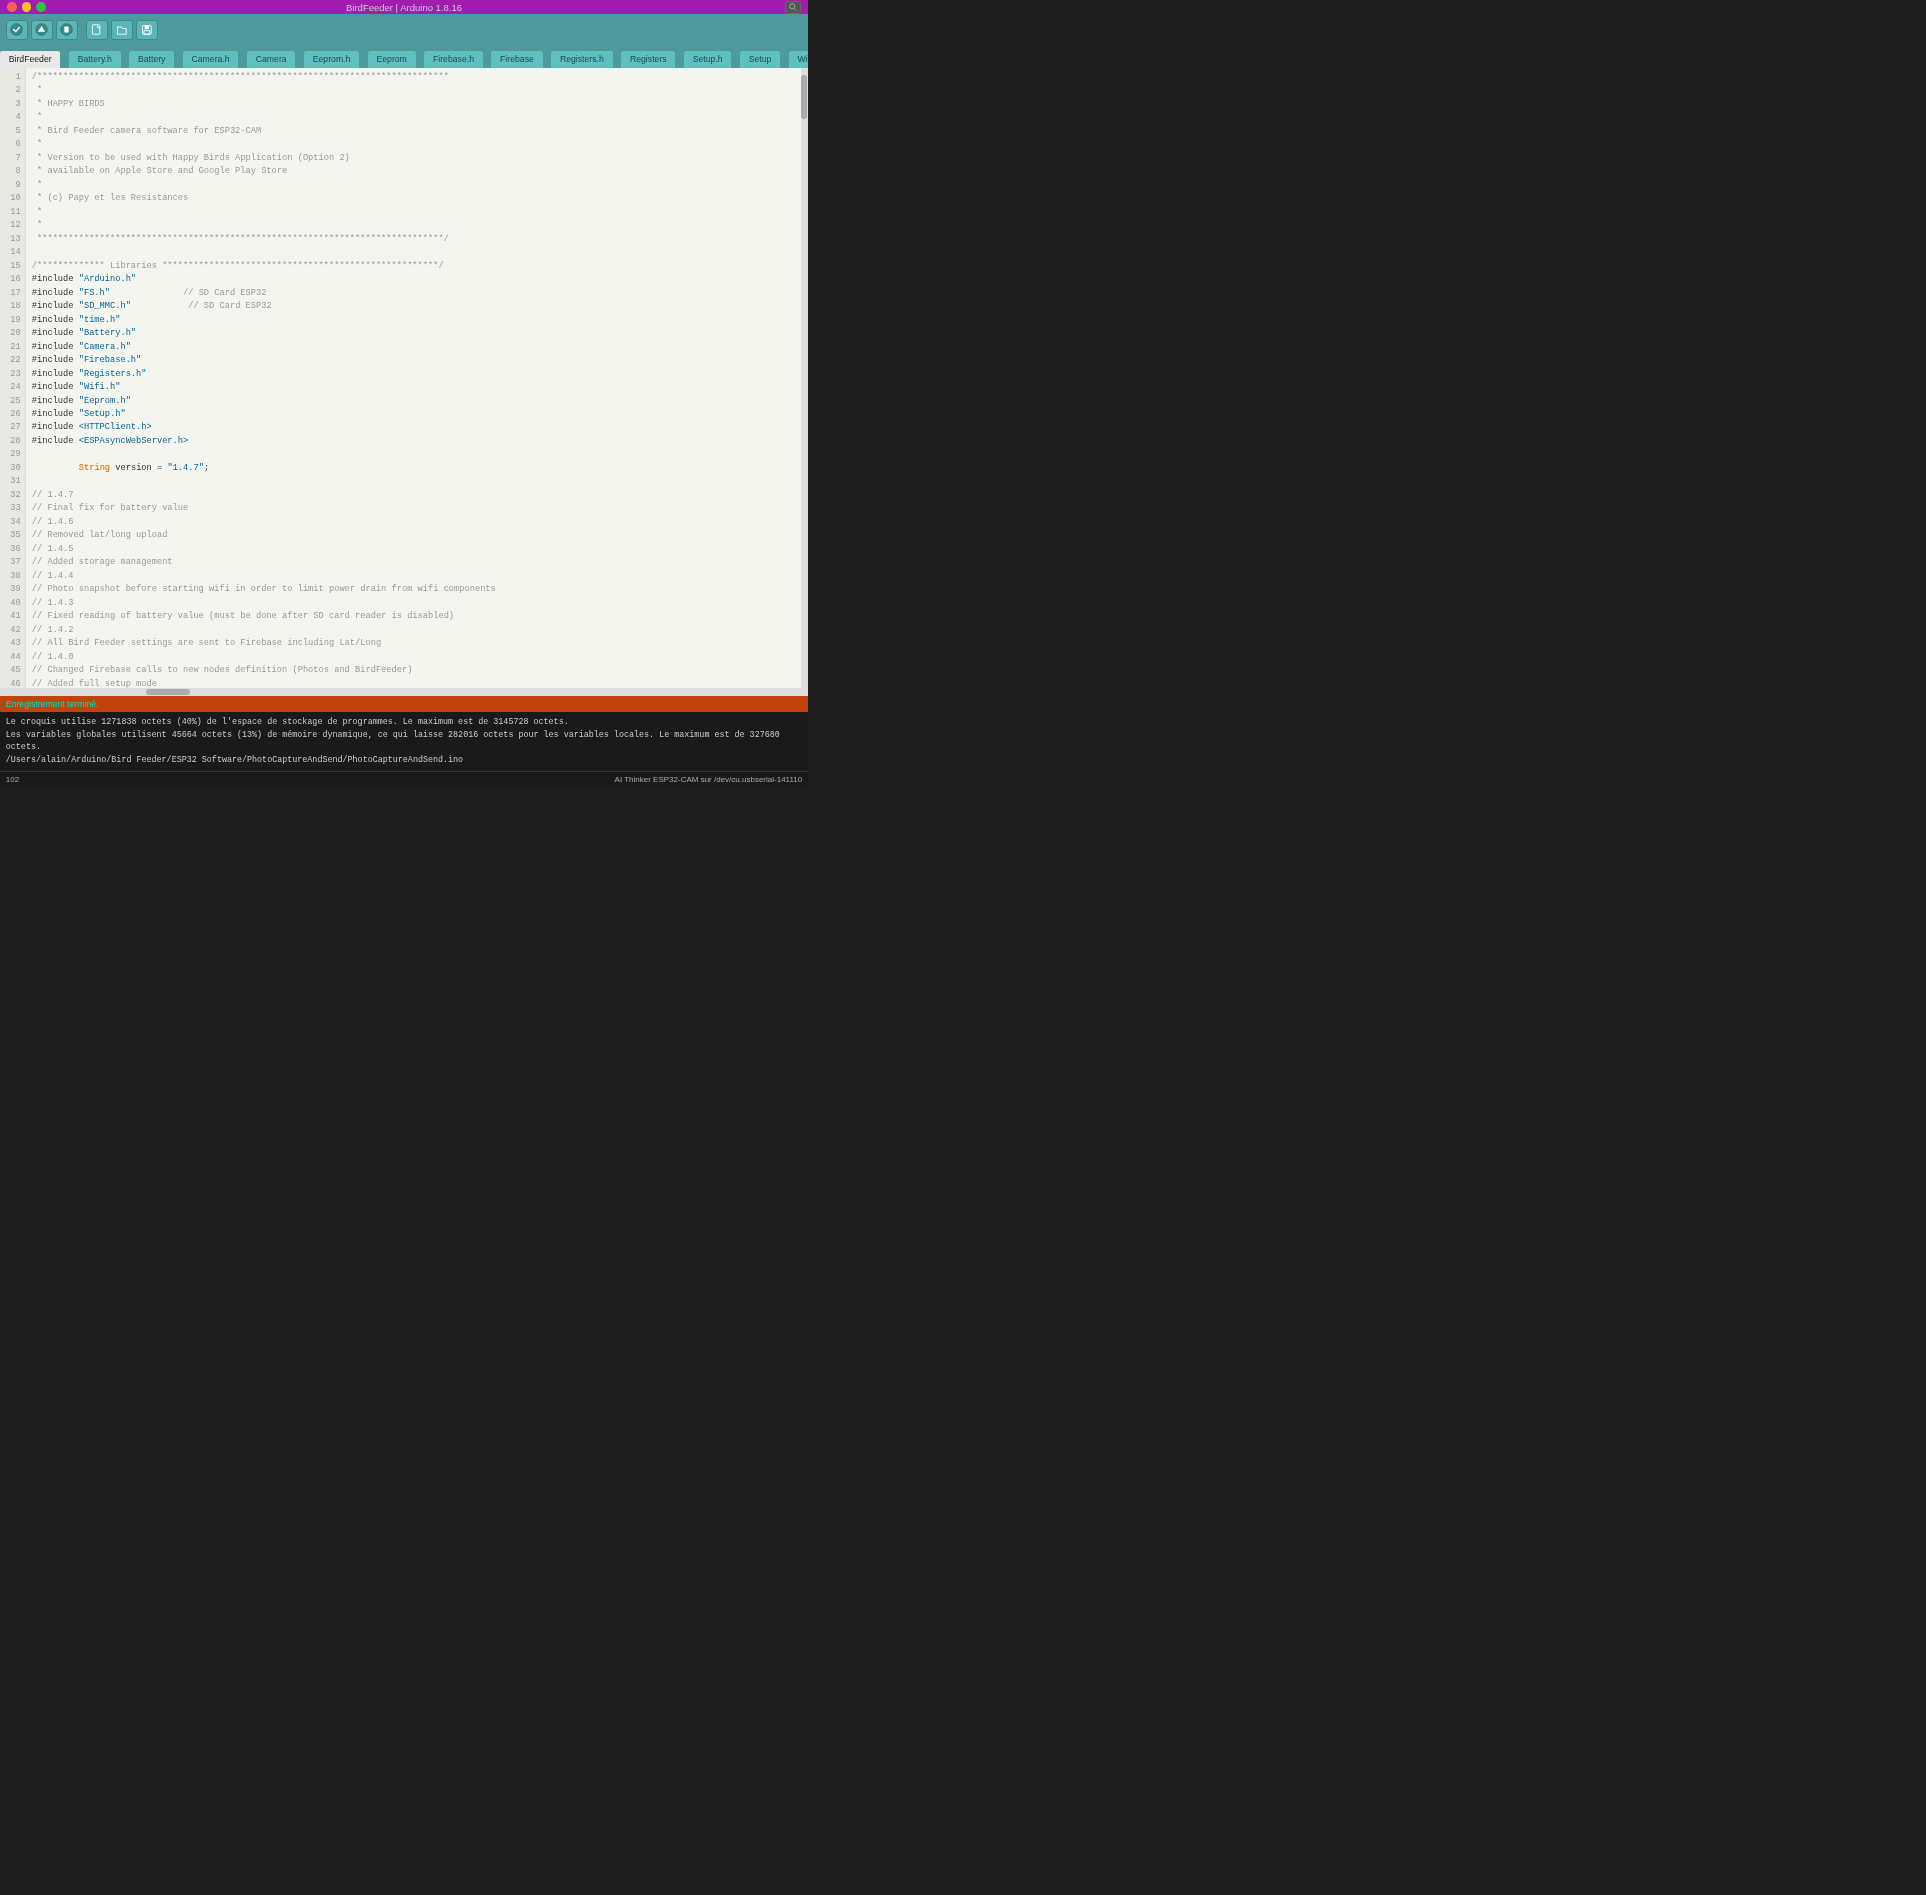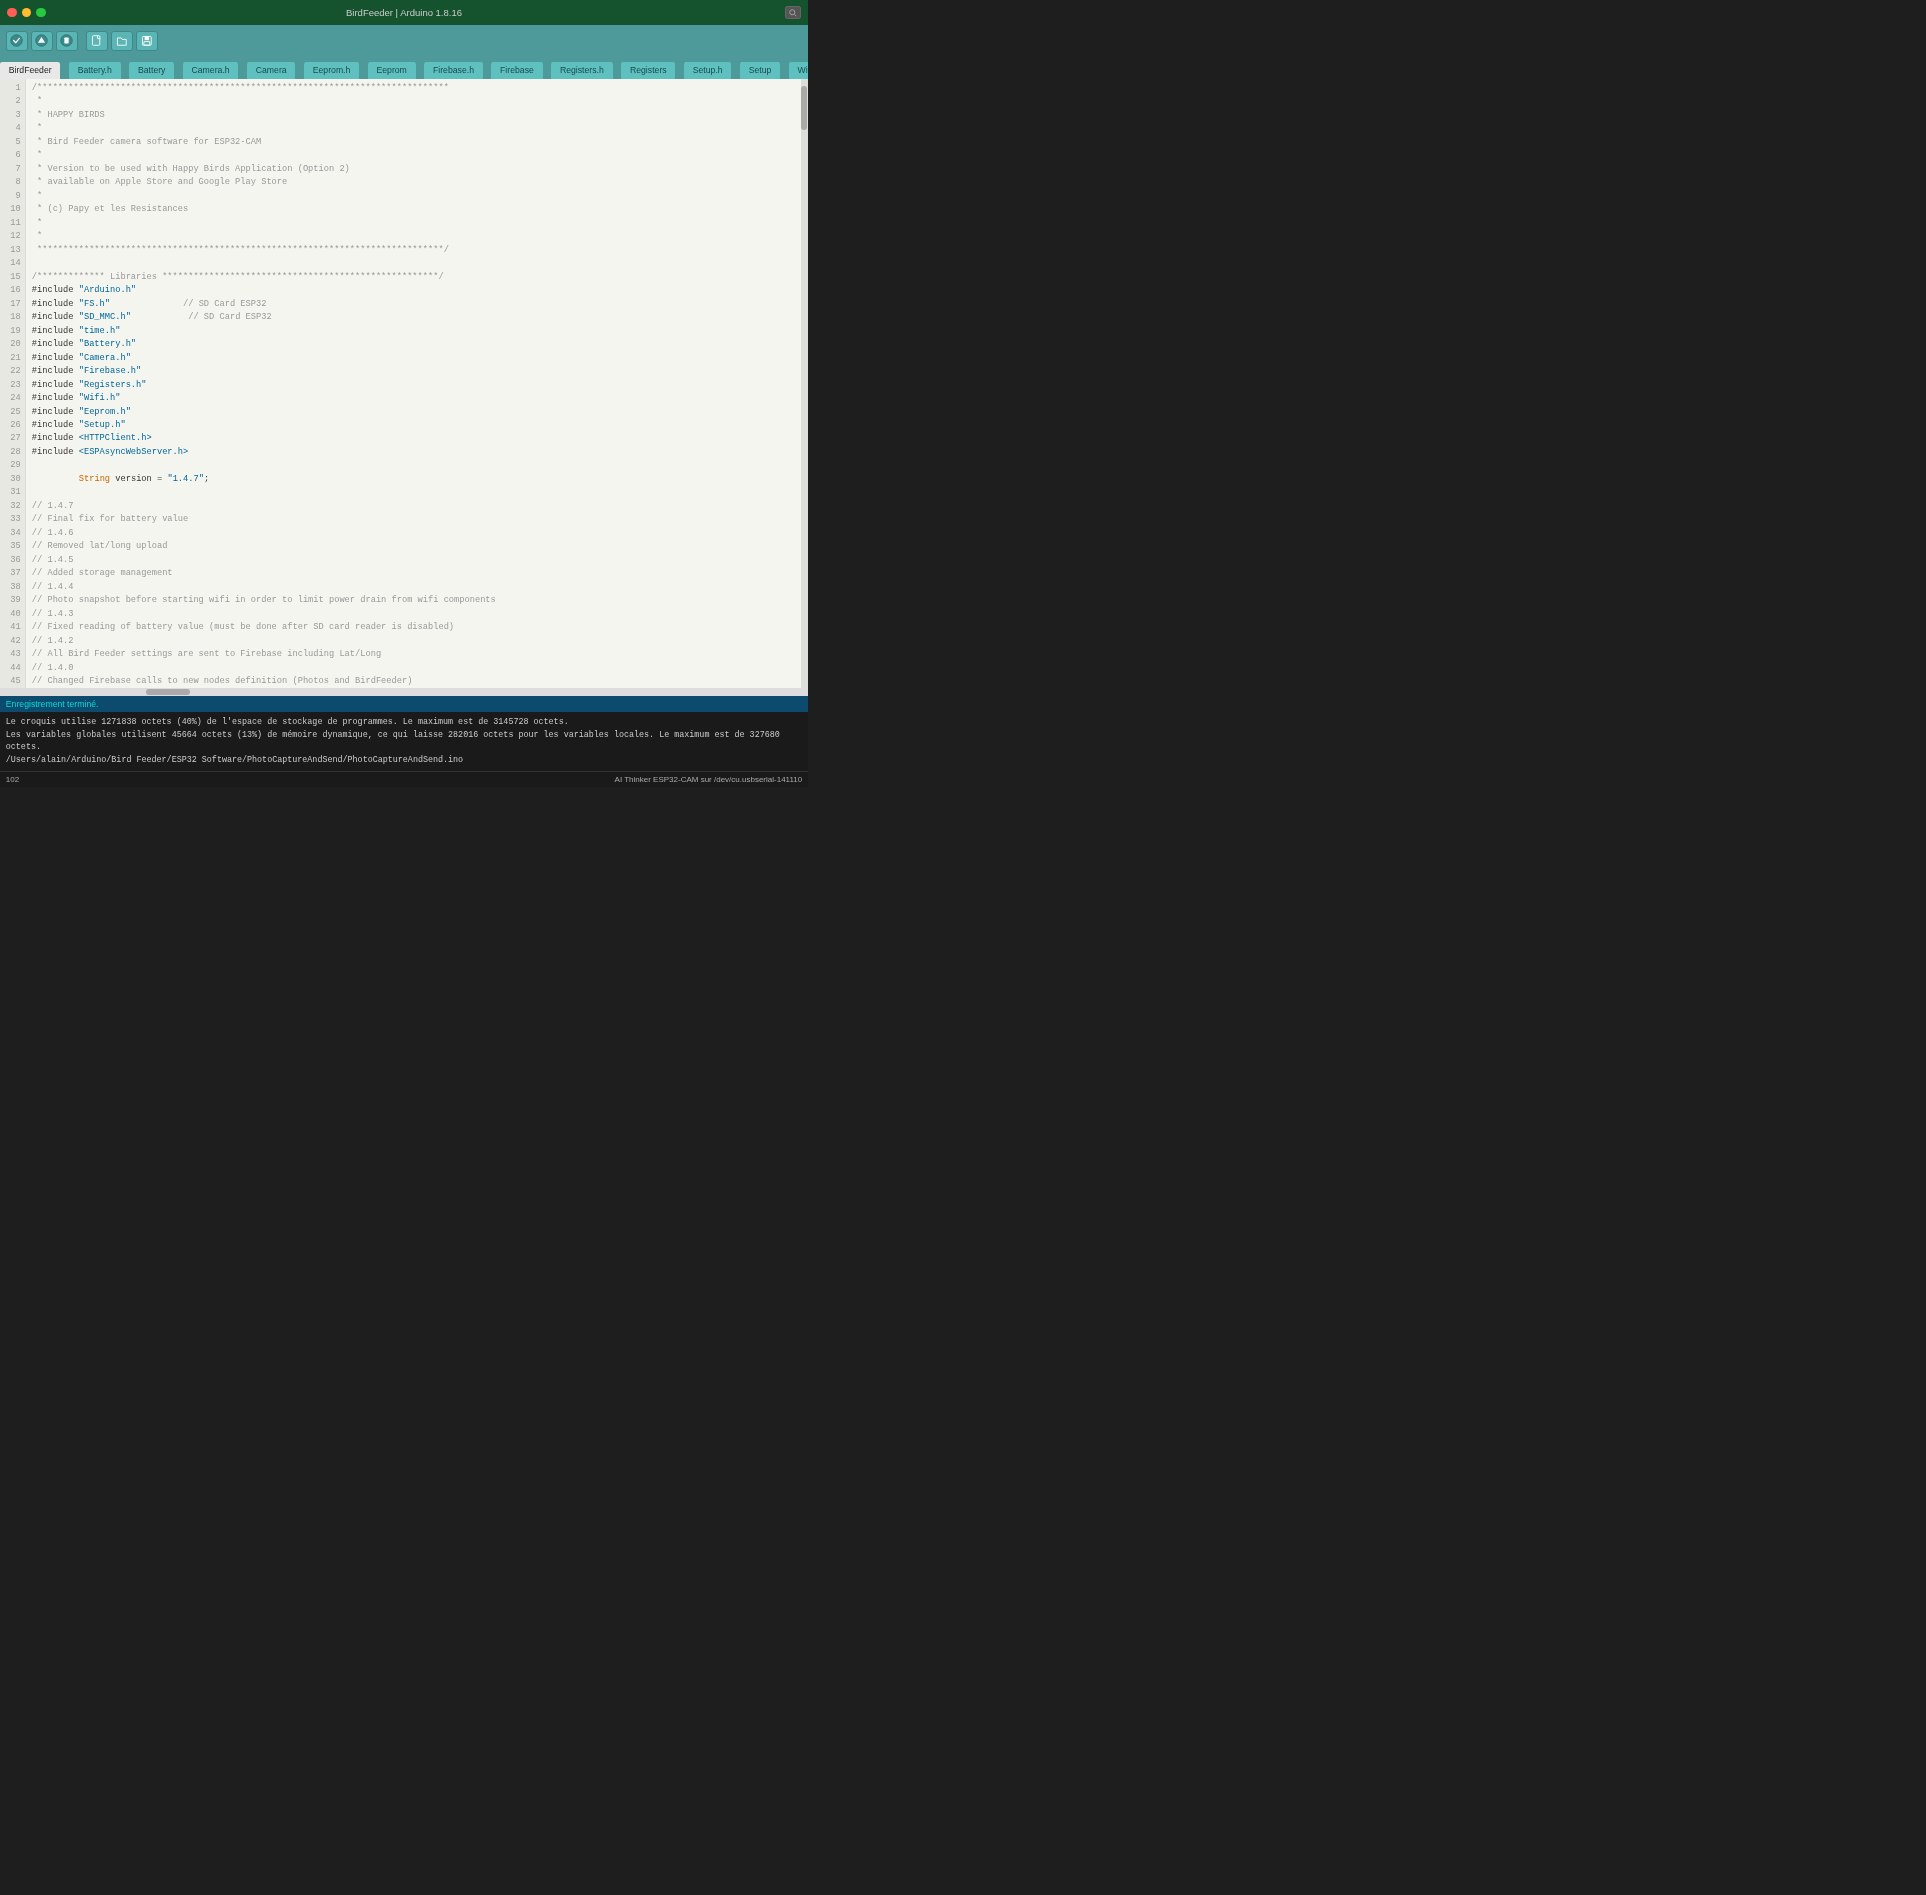--- a/index.html
+++ b/index.html
@@ -10,22 +10,22 @@
       color: #ccc;
       width: 808px;
       height: 787px;
       overflow: hidden;
       display: flex;
       flex-direction: column;
     }
 
     
     .titlebar {
-      background: #14532d;
-      height: 25px;
+      background: #a21caf;
+      height: 14px;
       display: flex;
       align-items: center;
       justify-content: center;
       position: relative;
       flex-shrink: 0;
     }
     .titlebar-buttons {
       position: absolute;
       left: 7.3px;
       display: flex;
@@ -151,21 +151,21 @@
 
     
     .c-comment { color: #999999; }
     .c-string { color: #006699; }
     .c-include { color: #006699; }
     .c-type { color: #cc6600; margin-left: 47px; }
     .c-normal { color: #333; }
 
     
     .status-bar {
-      background: #0c4a6e;
+      background: #c2410c;
       height: 16px;
       display: flex;
       align-items: center;
       padding: 0 5.8px;
       flex-shrink: 0;
     }
     .status-text {
       color: #00dddd;
       font-size: 8.7px;
       font-family: -apple-system, sans-serif;

